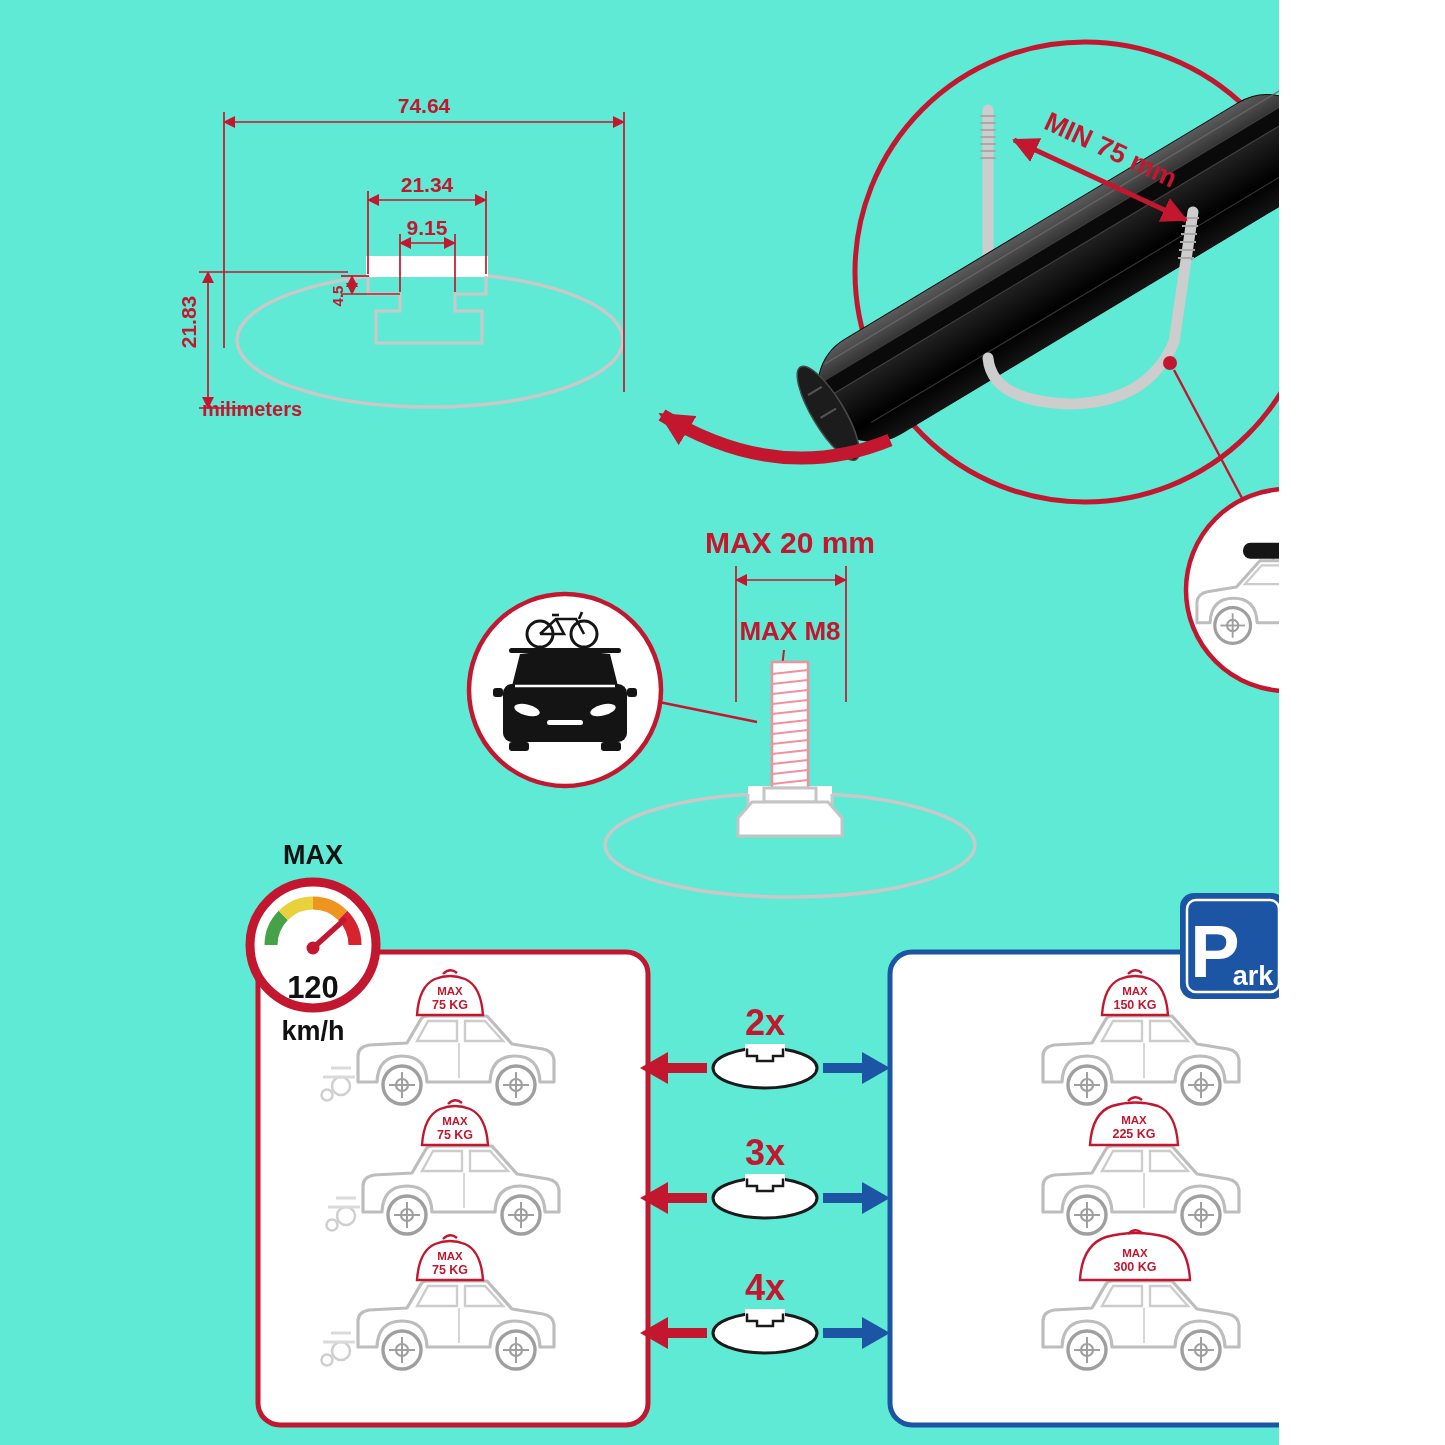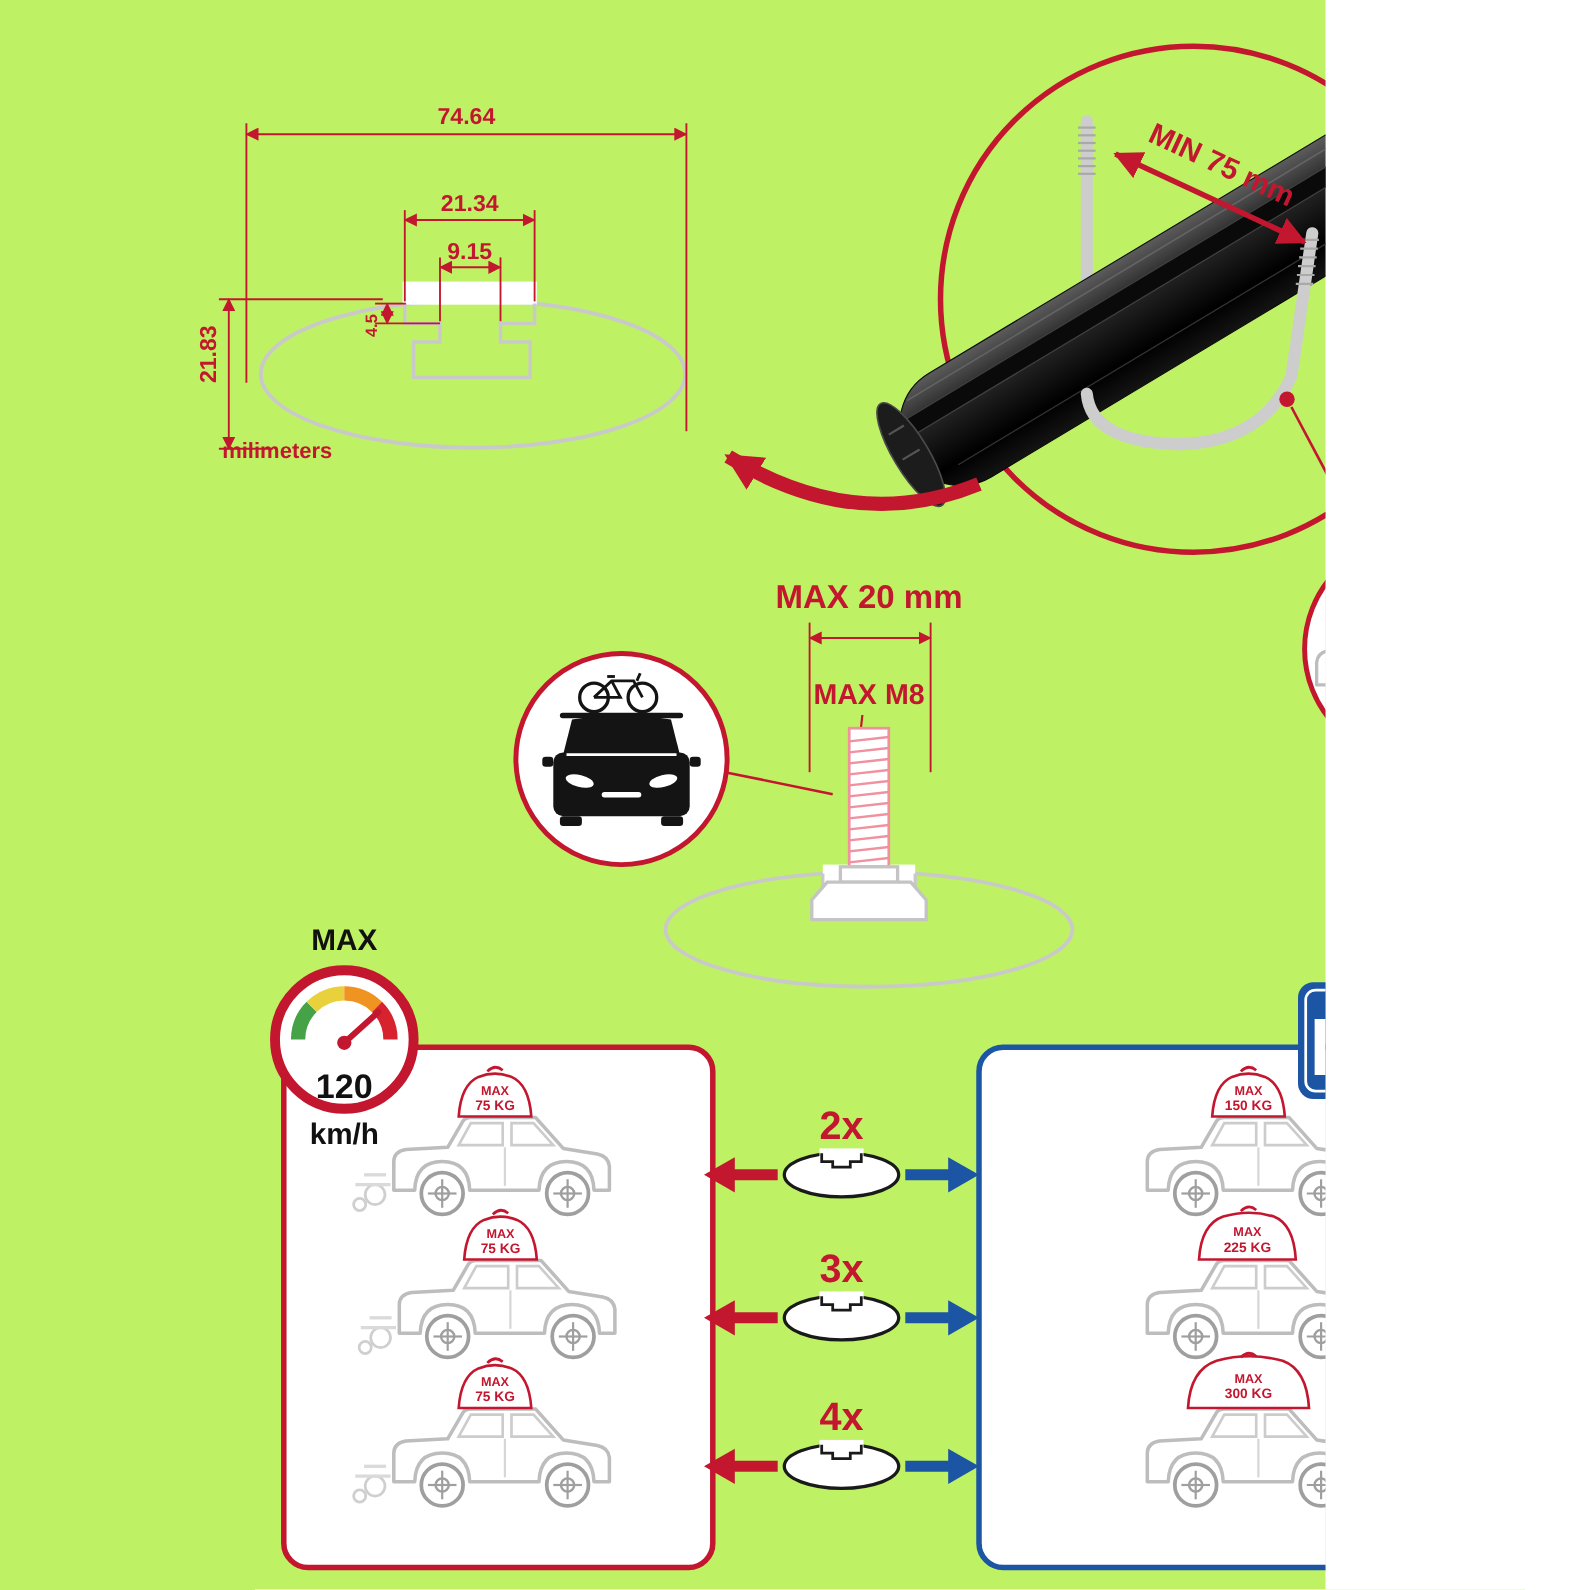--- a/index.html
+++ b/index.html
@@ -1,16 +1,16 @@
 <!DOCTYPE html>
 <html><head>
 <meta charset="utf-8">
 <style>
   html,body{margin:0;padding:0;background:#fff;}
-  .canvas{position:relative;width:1169px;height:1445px;background:#bef264;overflow:hidden;padding-left:36px;}
+  .canvas{position:relative;width:1279px;height:1445px;background:#5eead4;overflow:hidden;}
   svg{position:absolute;left:0;top:0;}
   text{font-family:"Liberation Sans",sans-serif;text-anchor:middle;}
   .dimtxt{fill:#c3172f;font-weight:700;font-size:21px;}
   .dimtxt-sm{fill:#c3172f;font-weight:700;font-size:15px;}
   .unittxt{fill:#c3172f;font-weight:700;font-size:20px;text-anchor:start;}
   .minlabel{fill:#c3172f;font-weight:700;font-size:27px;}
   .bigred{fill:#c3172f;font-weight:700;font-size:30px;}
   .medred{fill:#c3172f;font-weight:700;font-size:26px;}
   .blklbl{fill:#111;font-weight:700;font-size:27px;}
   .speedval{fill:#111;font-weight:700;font-size:31px;}

